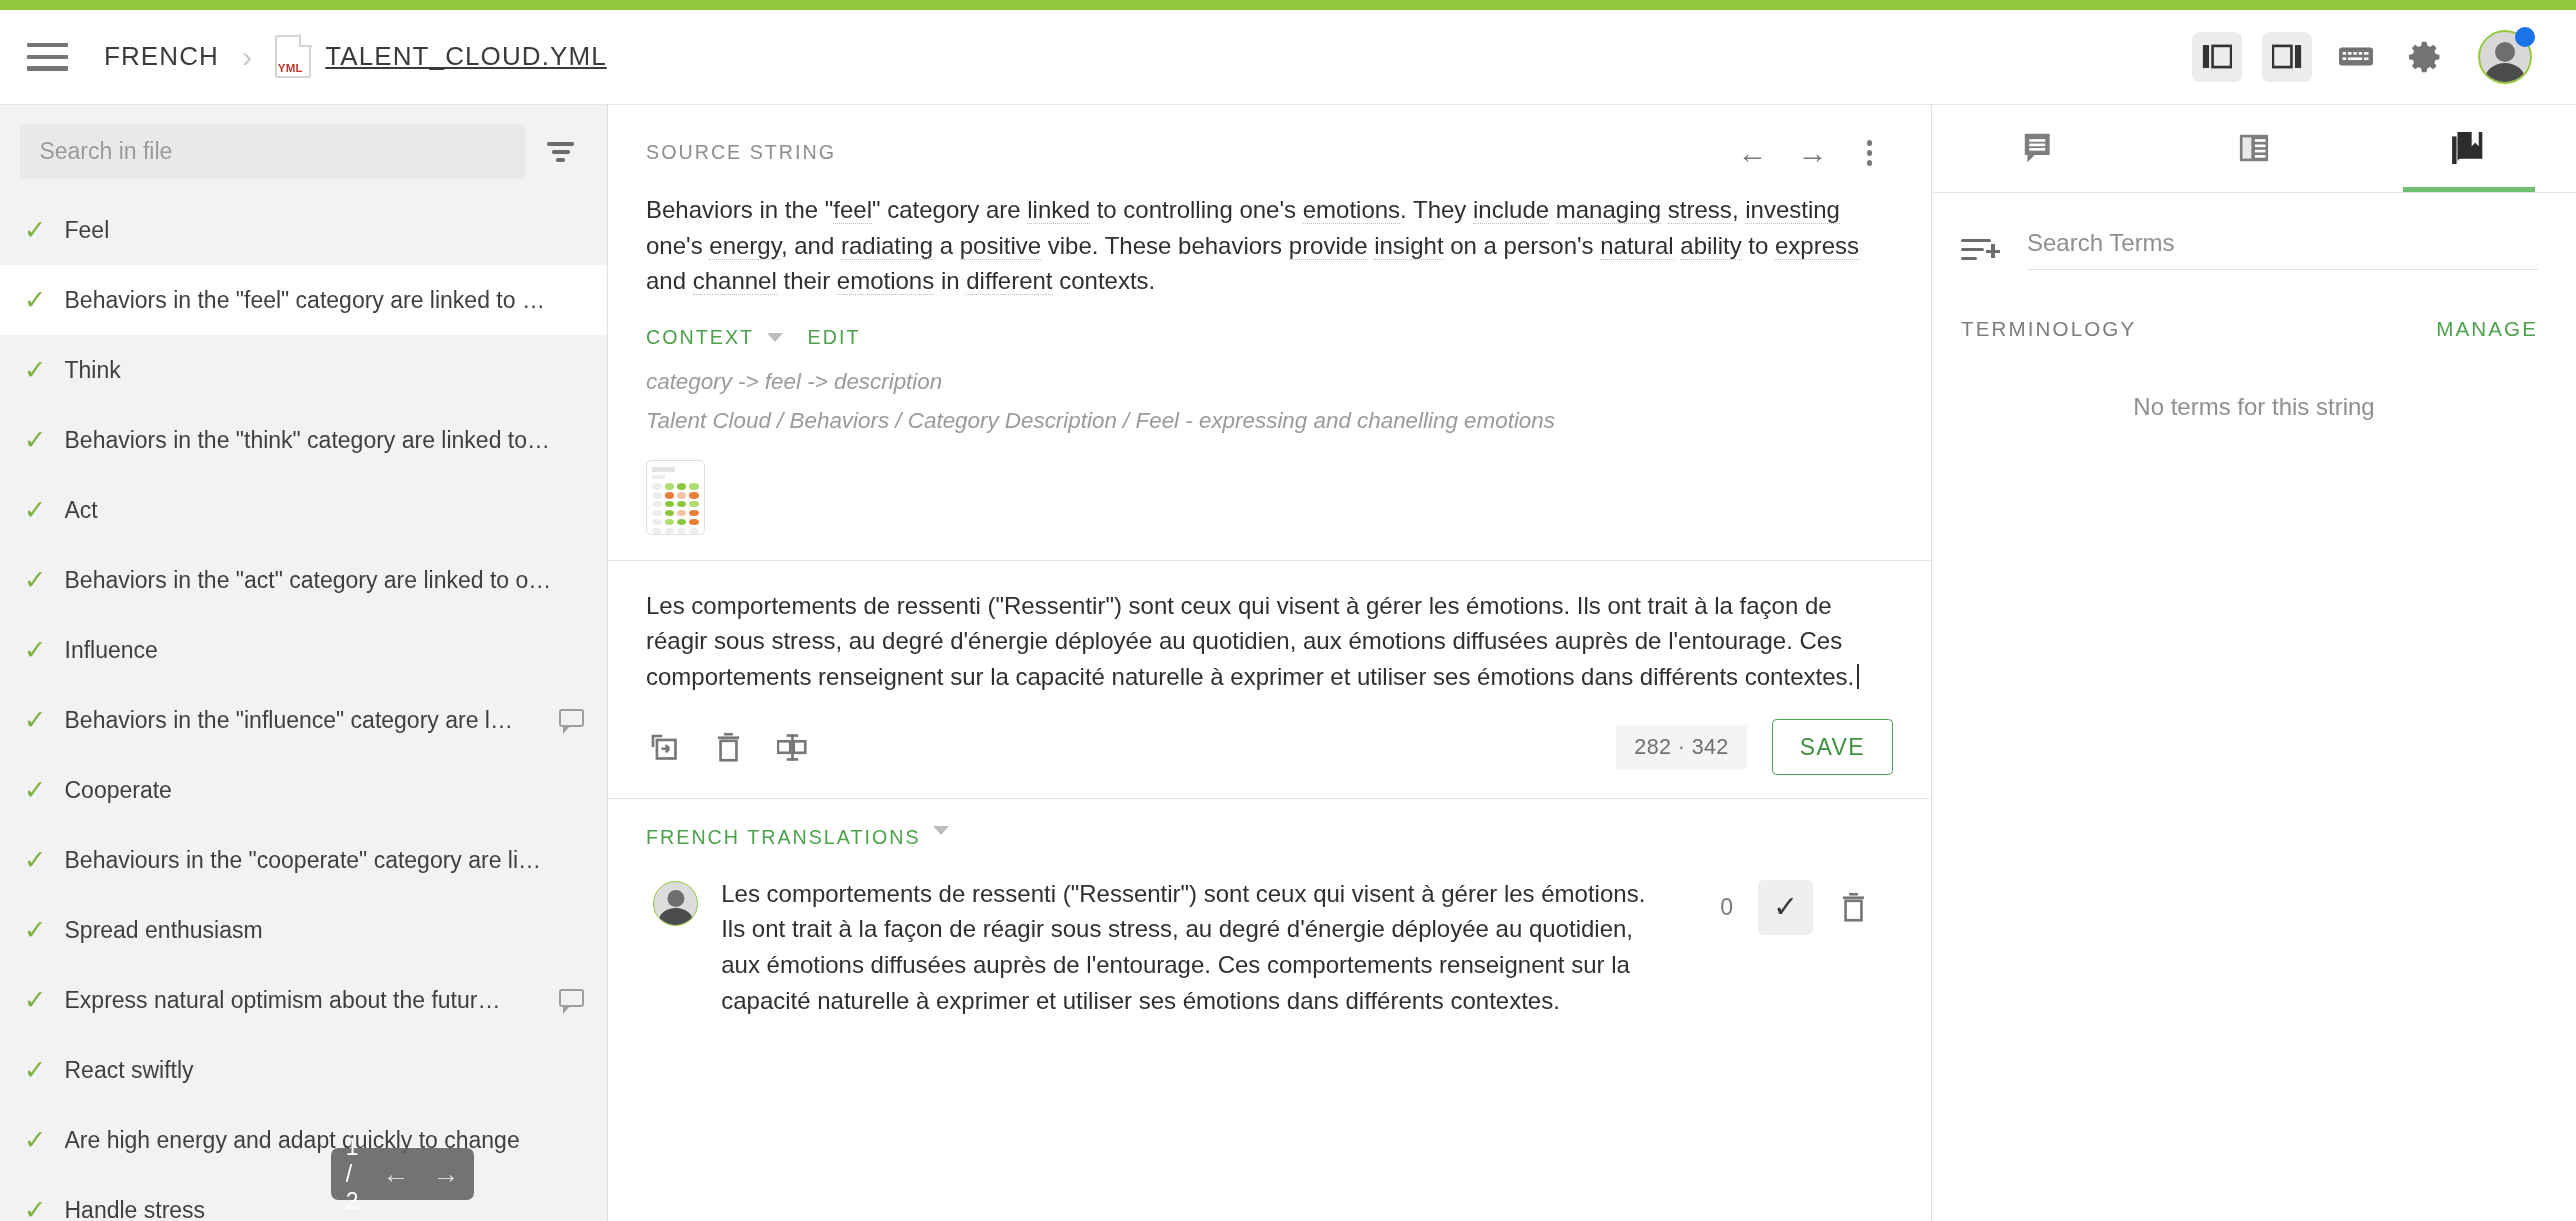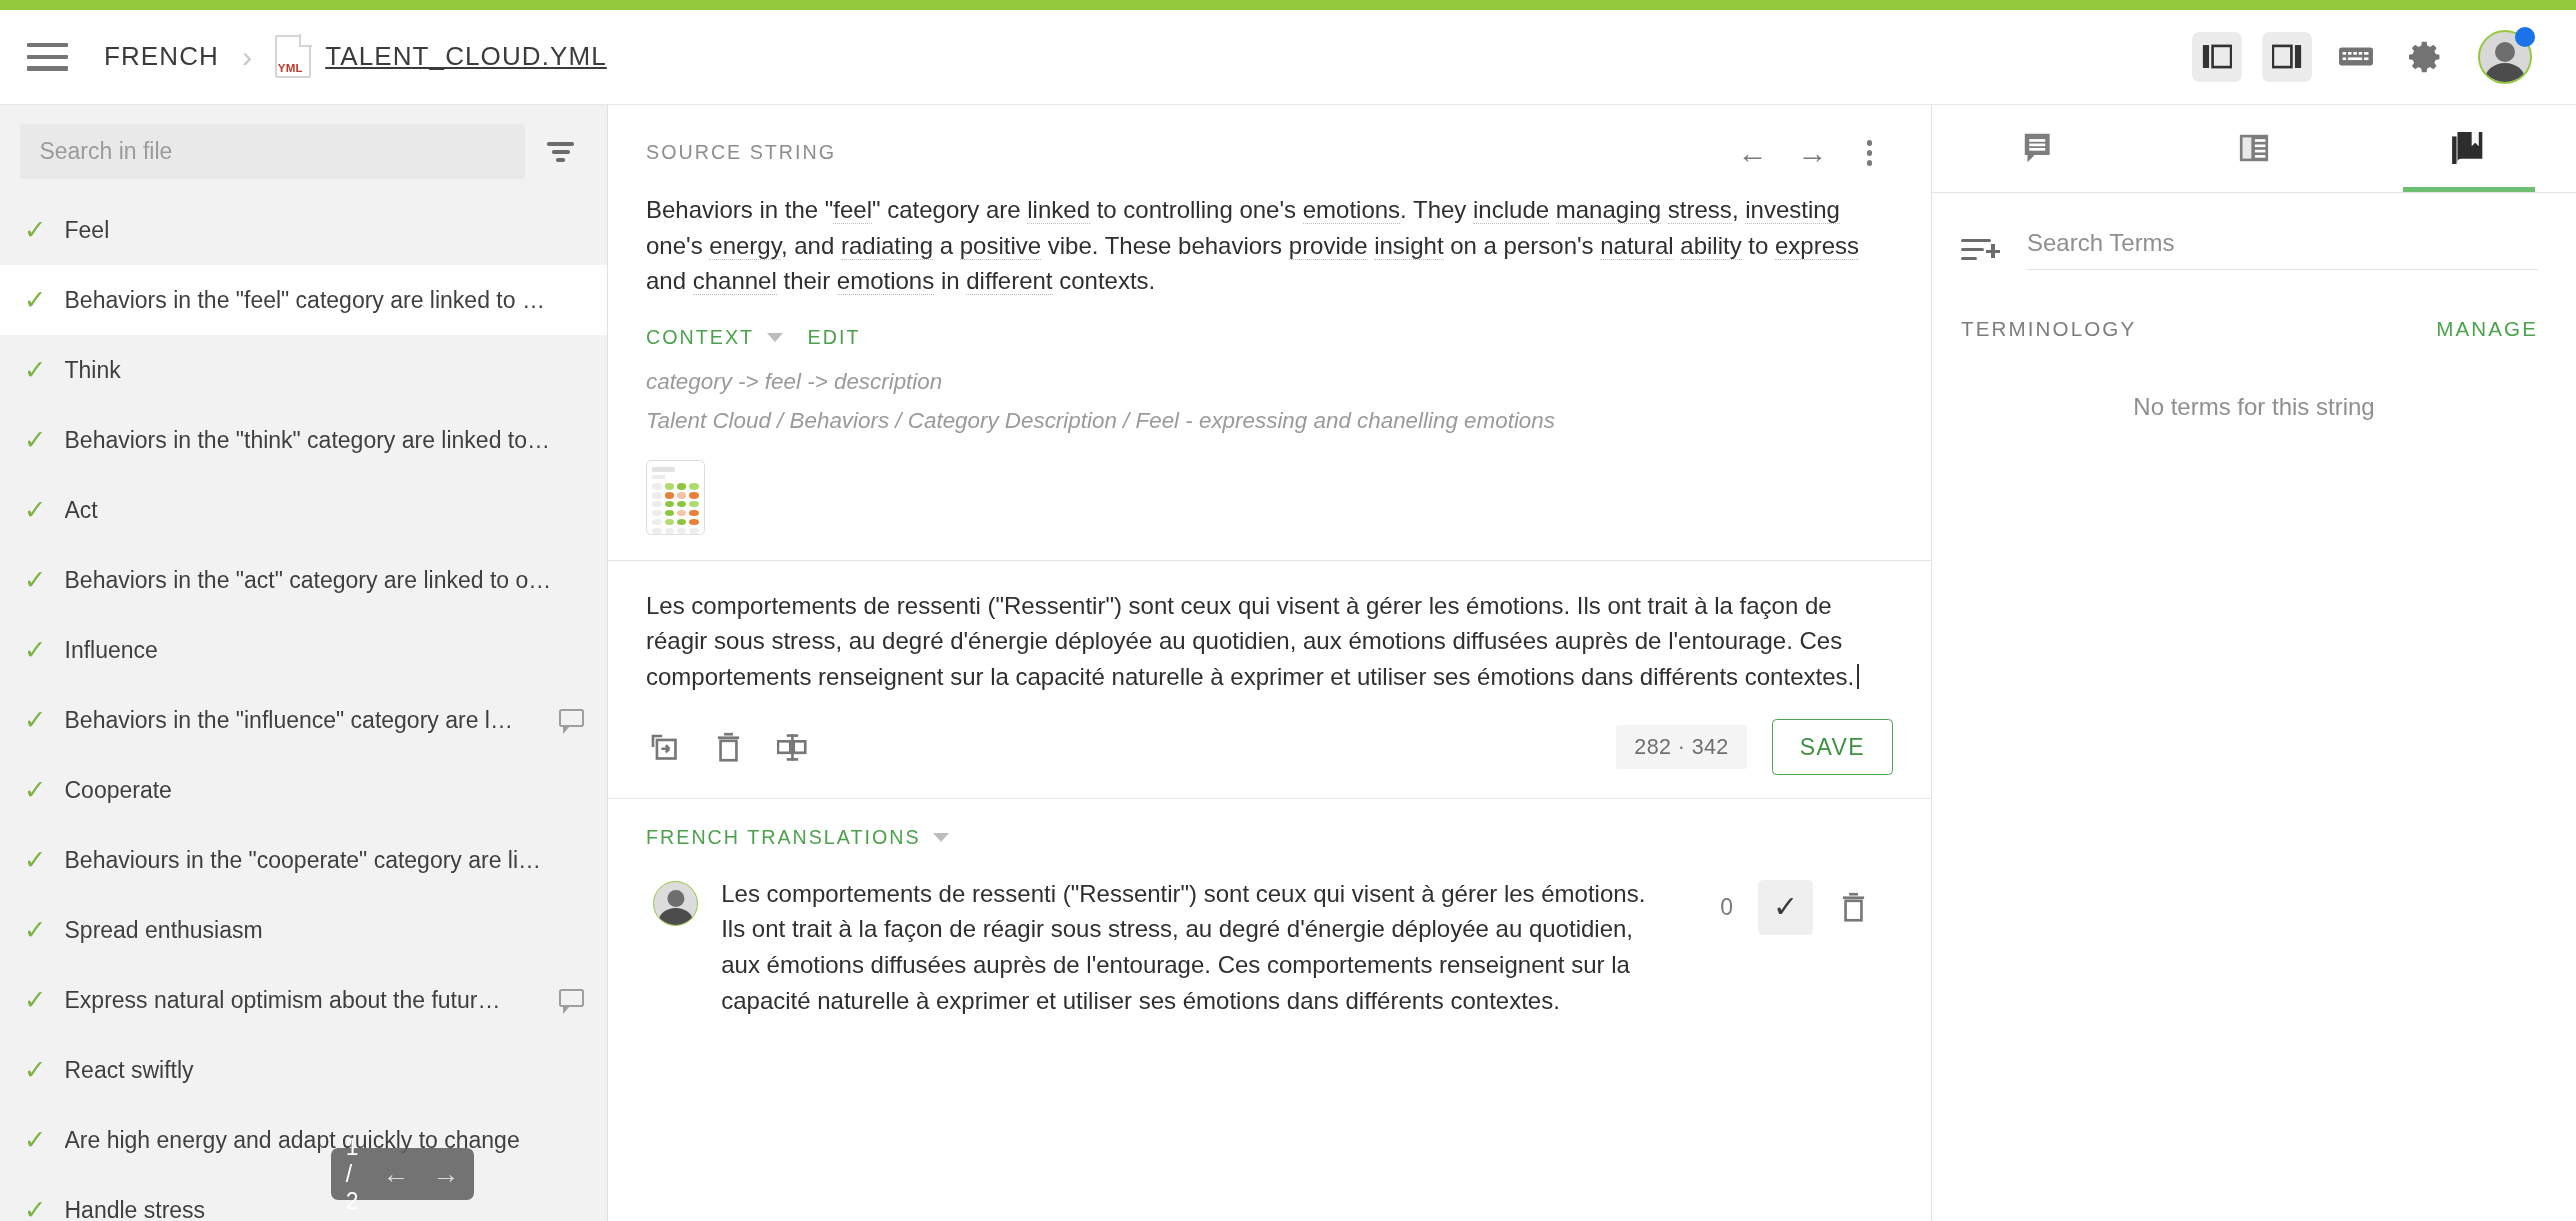--- a/index.html
+++ b/index.html
@@ -169,21 +169,21 @@
     margin-left: auto; background: #f4f4f4; border-radius: 3.6px; padding: 9.8px 18px;
     font-size: 21.5px; color: #6f6f6f; letter-spacing: 0.4px;
   }
   .save-btn {
     margin-left: 25px; border: 1.8px solid #4ca24c; color: #3f9142; background: #fff;
     border-radius: 4.5px; padding: 13.4px 27px; font-size: 23px; letter-spacing: 1.4px;
     cursor: pointer; font-family: "Liberation Sans", sans-serif;
   }
 
   .trans-sec { border-top: 0.9px solid #e4e4e4; padding: 27px 38px 0 38px; }
-  .trans-head { display: flex; align-items: center; gap: 12.5px; }
+  .trans-head { display: flex; gap: 12.5px; }
   .trans-lbl { font-size: 19.7px; letter-spacing: 2px; color: #4ca24c; }
 
   .trans-row { display: flex; align-items: flex-start; gap: 23px; padding: 27px 0 0 7.2px; }
   .t-avatar { width: 45px; height: 45px; border-radius: 50%; border: 1.8px solid #95c93d;
     overflow: hidden; position: relative; background: #dcdcdc; flex: 0 0 45px; margin-top: 5.4px; }
   .t-avatar .head { position: absolute; left: 50%; top: 18%; width: 40%; height: 40%;
     transform: translateX(-50%); border-radius: 50%; background: #6e6e6e; }
   .t-avatar .body { position: absolute; left: 50%; top: 60%; width: 80%; height: 62%;
     transform: translateX(-50%); border-radius: 50% 50% 0 0; background: #4c4c4c; }
   .t-text { font-size: 24px; line-height: 1.48; color: #2f2f2f; max-width: 948px; }

